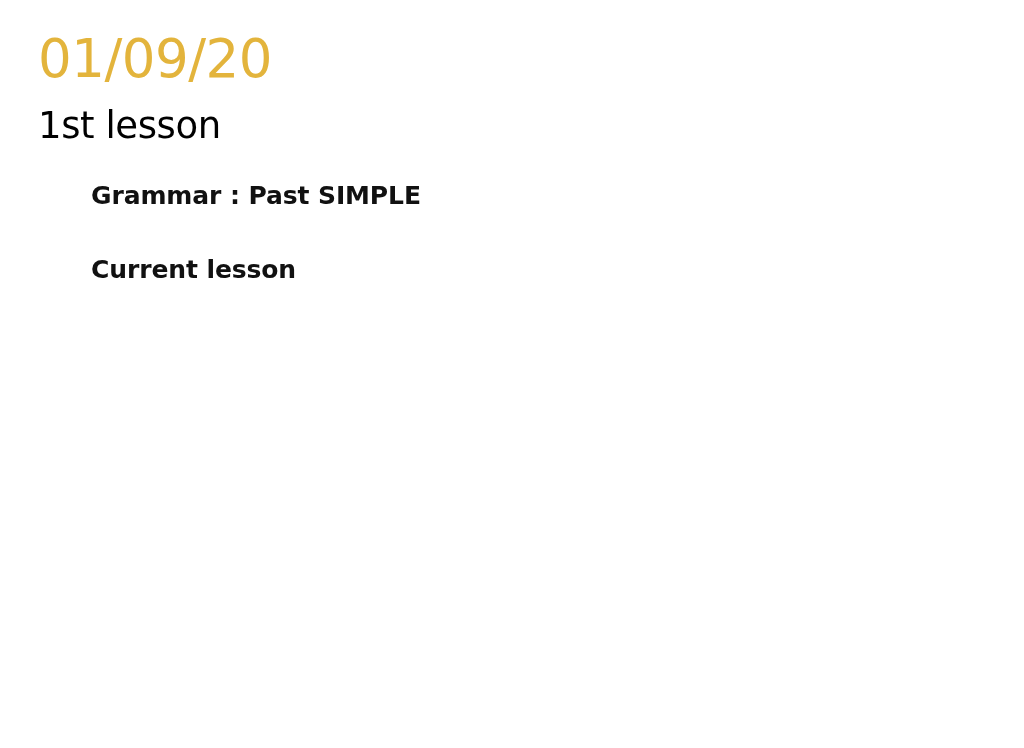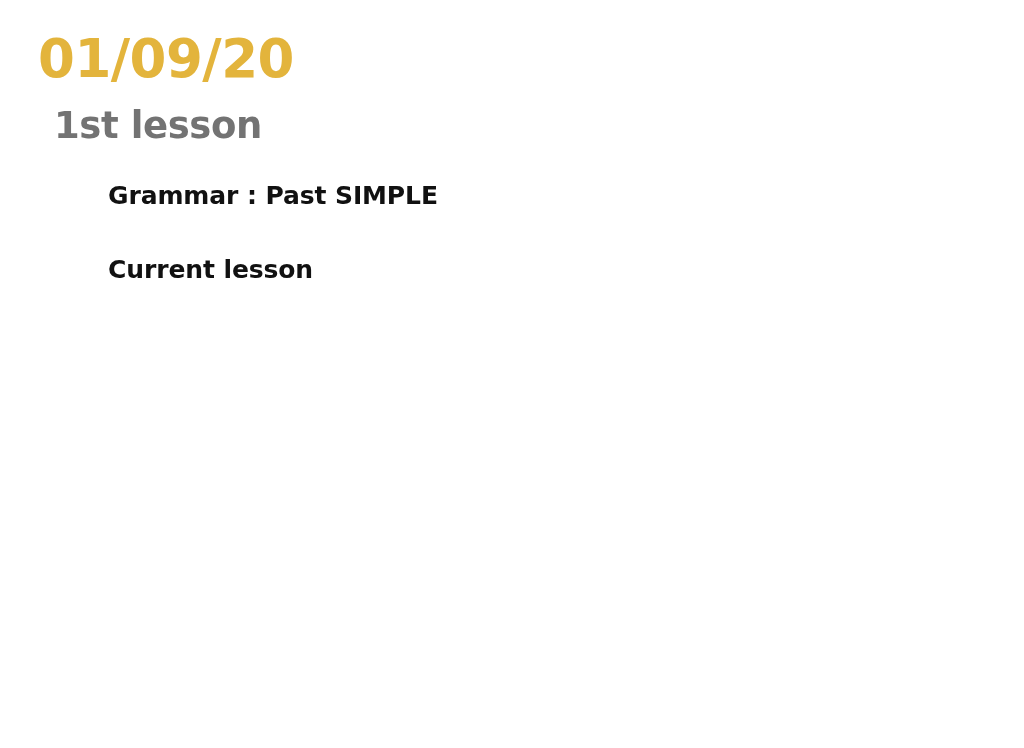--- a/index.html
+++ b/index.html
@@ -24,43 +24,43 @@
 
   .heading-block {
     position: absolute;
     left: 38px;
     top: 32px;
   }
 
   .slide-date {
     font-family: "DejaVu Sans", sans-serif;
     font-size: 53px;
-    font-weight: bold;
+    font-weight: normal;
     line-height: 1.0;
     letter-spacing: -0.5px;
     color: #e3b43c;
     margin: 0;
     white-space: nowrap;
   }
 
   .slide-subtitle {
     font-family: "DejaVu Sans", sans-serif;
     font-size: 37px;
-    font-weight: bold;
+    font-weight: normal;
     line-height: 1.0;
     letter-spacing: -0.4px;
-    color: #737373;
-    margin: 16px;
+    color: #000000;
+    margin: 0;
     margin-top: 22px;
     white-space: nowrap;
   }
 
   .agenda-block {
     position: absolute;
-    left: 108px;
+    left: 91px;
     top: 183px;
   }
 
   .agenda-item {
     font-family: "DejaVu Sans", sans-serif;
     font-size: 25px;
     font-weight: bold;
     line-height: 1.0;
     letter-spacing: -0.1px;
     color: #111111;

